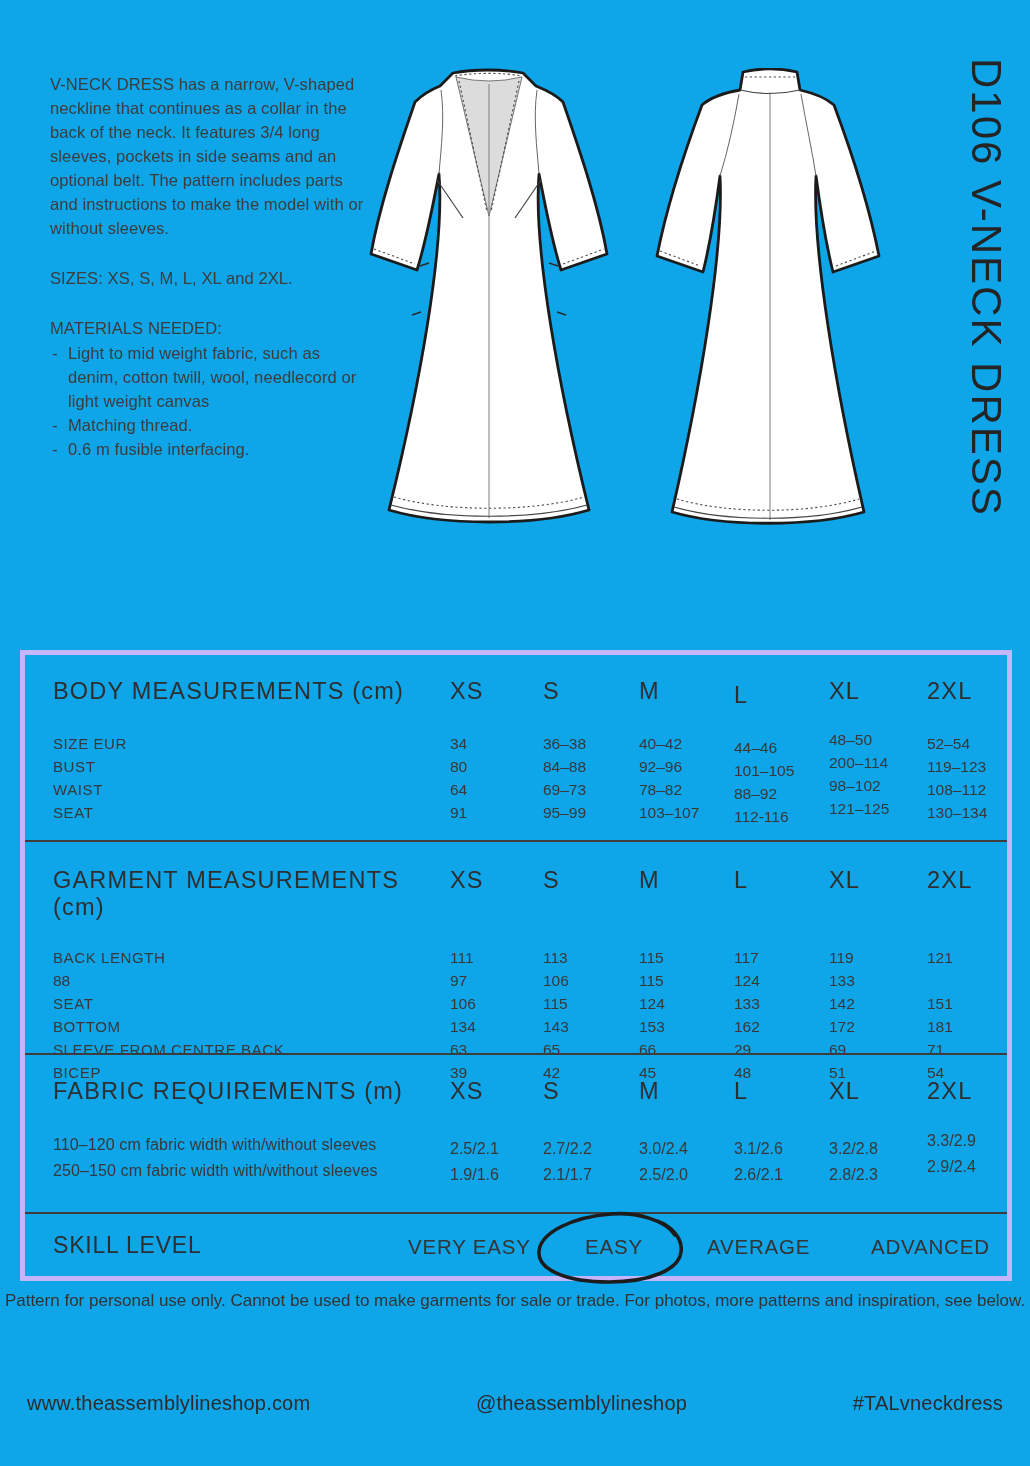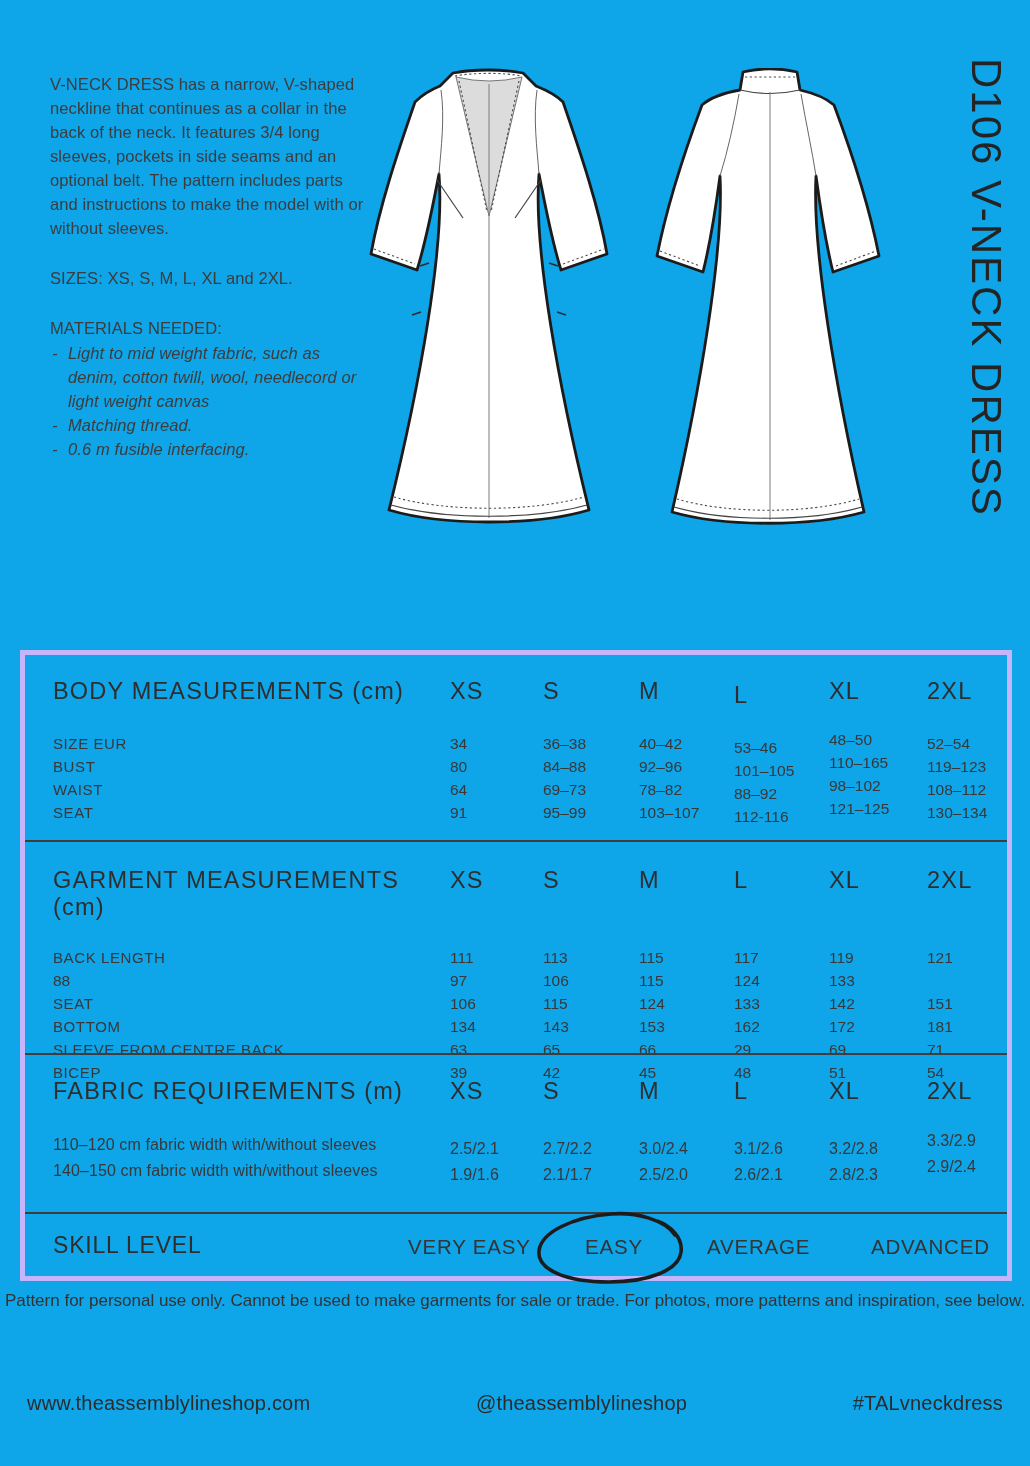--- a/index.html
+++ b/index.html
@@ -7,21 +7,21 @@
   .page {
     position:relative; width:1030px; height:1466px; margin:0 auto;
     background:#0ea5e9; overflow:hidden;
     font-family:"Liberation Sans", sans-serif; color:#383838;
   }
   
   .description { position:absolute; left:50px; top:72px; width:322px;
     font-size:16.5px; line-height:24px; letter-spacing:0.1px; color:#3c3c3c; }
   .description .sizes-line { margin-top:26px; }
   .description .materials-heading { margin-top:26px; }
-  .materials-list { list-style:none; margin-top:1px;font-style:italic; }
+  .materials-list { list-style:none; margin-top:1px; }
   .materials-list li { position:relative; padding-left:18px; }
   .materials-list li::before { content:"-"; position:absolute; left:2px; }
   
   .illus { position:absolute; top:68px; }
   .illus.front { left:353px; }
   .illus.back  { left:636px; }
   
   .vertical-title {
     position:absolute; left:948px; top:58px; height:470px; width:62px;
     writing-mode:vertical-rl; font-size:42px; letter-spacing:2px;
@@ -154,31 +154,31 @@
         <div class="cell col-h">M</div>
         <div class="cell col-h jd">L</div>
         <div class="cell col-h">XL</div>
         <div class="cell col-h">2XL</div>
       </div>
       <div class="grid-row m-row">
         <div class="cell row-label">SIZE EUR</div>
         <div class="cell">34</div>
         <div class="cell">36–38</div>
         <div class="cell">40–42</div>
-        <div class="cell jd">53–46</div>
+        <div class="cell jd">44–46</div>
         <div class="cell ju">48–50</div>
         <div class="cell">52–54</div>
       </div>
       <div class="grid-row m-row">
         <div class="cell row-label">BUST</div>
         <div class="cell">80</div>
         <div class="cell">84–88</div>
         <div class="cell">92–96</div>
         <div class="cell jd">101–105</div>
-        <div class="cell ju">110–165</div>
+        <div class="cell ju">200–114</div>
         <div class="cell">119–123</div>
       </div>
       <div class="grid-row m-row">
         <div class="cell row-label">WAIST</div>
         <div class="cell">64</div>
         <div class="cell">69–73</div>
         <div class="cell">78–82</div>
         <div class="cell jd">88–92</div>
         <div class="cell ju">98–102</div>
         <div class="cell">108–112</div>
@@ -272,21 +272,21 @@
       <div class="grid-row m-row">
         <div class="cell row-label">110–120 cm fabric width with/without sleeves</div>
         <div class="cell jd">2.5/2.1</div>
         <div class="cell jd">2.7/2.2</div>
         <div class="cell jd">3.0/2.4</div>
         <div class="cell jd">3.1/2.6</div>
         <div class="cell jd">3.2/2.8</div>
         <div class="cell ju">3.3/2.9</div>
       </div>
       <div class="grid-row m-row">
-        <div class="cell row-label">140–150 cm fabric width with/without sleeves</div>
+        <div class="cell row-label">250–150 cm fabric width with/without sleeves</div>
         <div class="cell jd">1.9/1.6</div>
         <div class="cell jd">2.1/1.7</div>
         <div class="cell jd">2.5/2.0</div>
         <div class="cell jd">2.6/2.1</div>
         <div class="cell jd">2.8/2.3</div>
         <div class="cell ju">2.9/2.4</div>
       </div>
     </div>
 
     <div class="section sec-skill">

